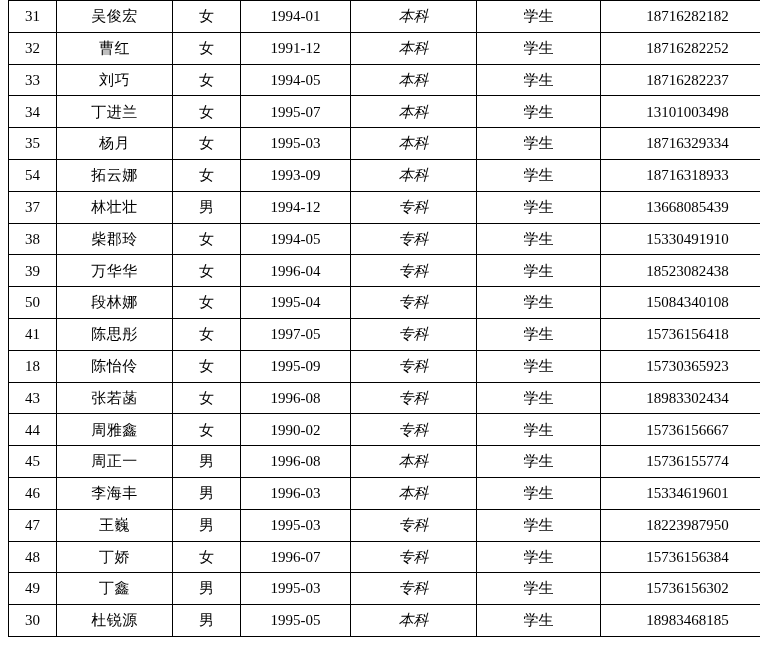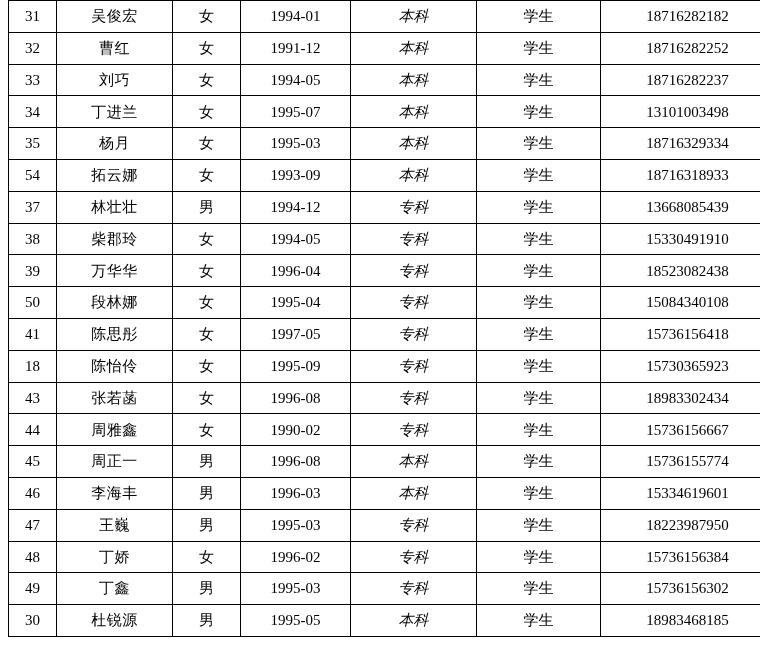--- a/index.html
+++ b/index.html
@@ -219,21 +219,21 @@
           <td class="gender-cell">男</td>
           <td class="birth-cell">1995-03</td>
           <td class="edu-cell">专科</td>
           <td class="status-cell">学生</td>
           <td class="phone-cell">18223987950</td>
         </tr>
         <tr>
           <td class="index-cell">48</td>
           <td class="name-cell">丁娇</td>
           <td class="gender-cell">女</td>
-          <td class="birth-cell">1996-02</td>
+          <td class="birth-cell">1996-07</td>
           <td class="edu-cell">专科</td>
           <td class="status-cell">学生</td>
           <td class="phone-cell">15736156384</td>
         </tr>
         <tr>
           <td class="index-cell">49</td>
           <td class="name-cell">丁鑫</td>
           <td class="gender-cell">男</td>
           <td class="birth-cell">1995-03</td>
           <td class="edu-cell">专科</td>

